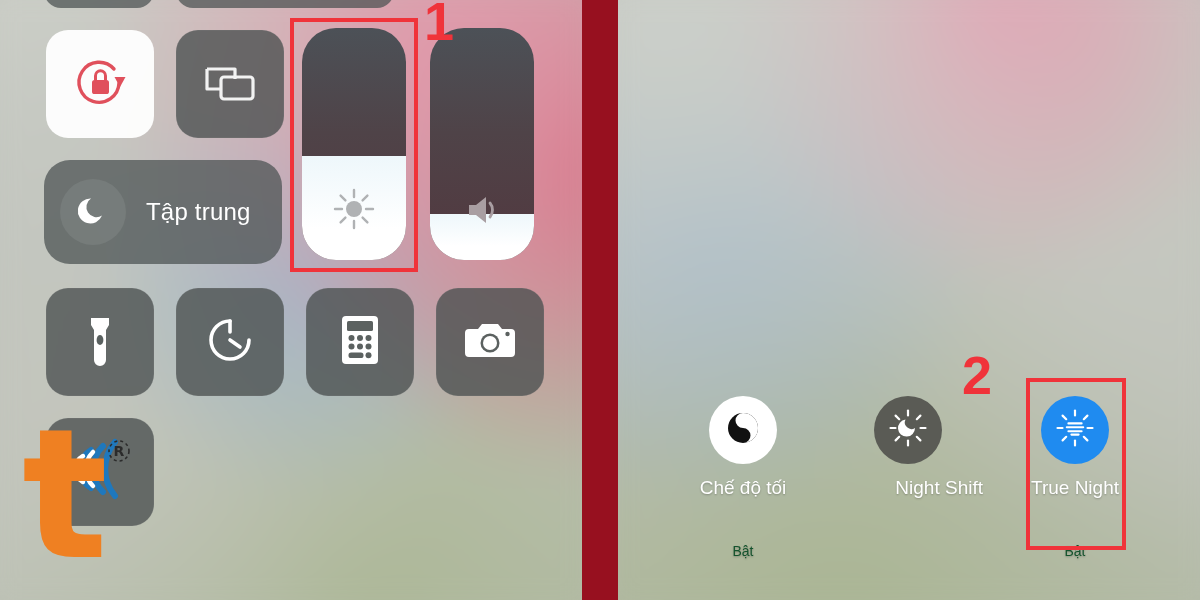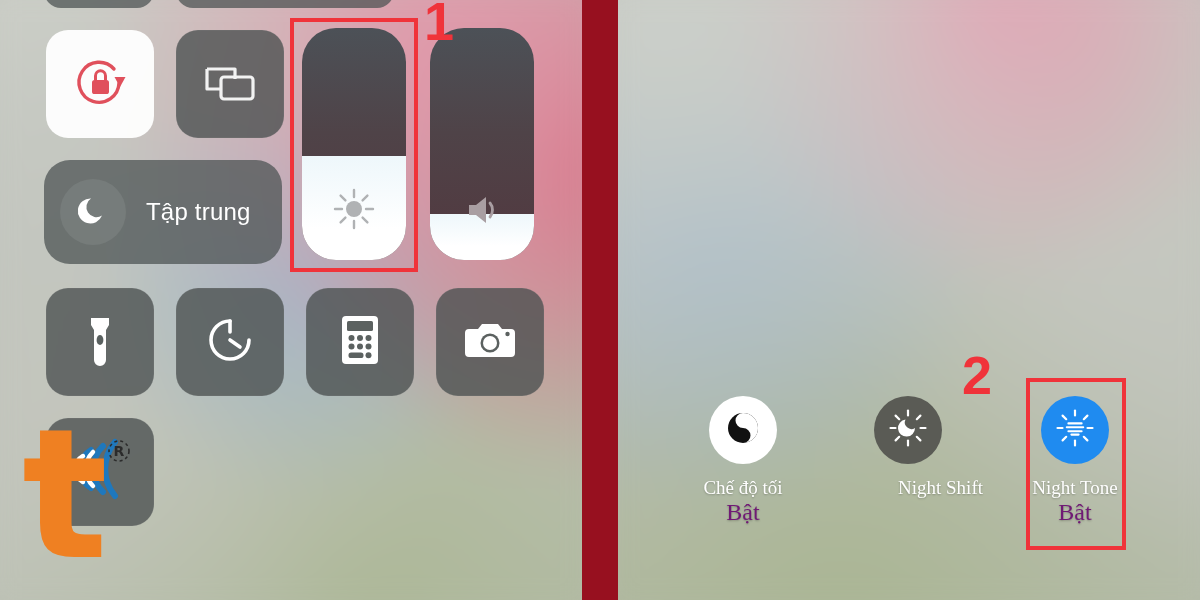--- a/index.html
+++ b/index.html
@@ -134,43 +134,43 @@
     left: 0; right: 0;
     display: flex;
     justify-content: center;
   }
 
   
   .toggle {
     position: absolute;
     width: 150px;
     text-align: center;
-    font-family: Liberation Serif, serif;
   }
   .toggle-circle {
     width: 68px;
     height: 68px;
     border-radius: 50%;
     margin: 0 auto;
     display: flex;
     align-items: center;
     justify-content: center;
   }
   .toggle-title {
     margin-top: 12px;
     color: #ffffff;
     font-size: 19px;
     line-height: 24px;
     text-shadow: 0 1px 2px rgba(0,0,0,0.25);
   }
   .toggle-state {
-    color: #701a75;
-    font-size: 24px;
+    color: #14532d;
+    font-size: 14px;
     line-height: 24px;
     text-shadow: 0 1px 2px rgba(0,0,0,0.25);
+    margin-top: 39px;
   }
 
   
   .hl-box {
     position: absolute;
     border: 4px solid #f0333a;
     box-sizing: border-box;
     pointer-events: none;
   }
   .marker {
@@ -398,21 +398,21 @@
             </g>
             <g stroke="#ffffff" stroke-width="2.1" stroke-linecap="round">
               <line x1="14.4" y1="16.4" x2="27.6" y2="16.4"></line>
               <line x1="12.8" y1="20.3" x2="29.2" y2="20.3"></line>
               <line x1="14.4" y1="24.2" x2="27.6" y2="24.2"></line>
               <line x1="17.4" y1="27.6" x2="24.6" y2="27.6"></line>
             </g>
           </svg>
         </span>
       </div>
-      <div class="toggle-title">Night Tone</div>
+      <div class="toggle-title">True Night</div>
       <div class="toggle-state">Bật</div>
     </div>
   </div>
 
   <div class="hl-box" style="left:290px; top:18px; width:128px; height:254px;"></div>
   <div class="marker" style="left:424px; top:-6px;">1</div>
 
   <div class="hl-box" style="left:1026px; top:378px; width:100px; height:172px;"></div>
   <div class="marker" style="left:962px; top:348px;">2</div>
 

